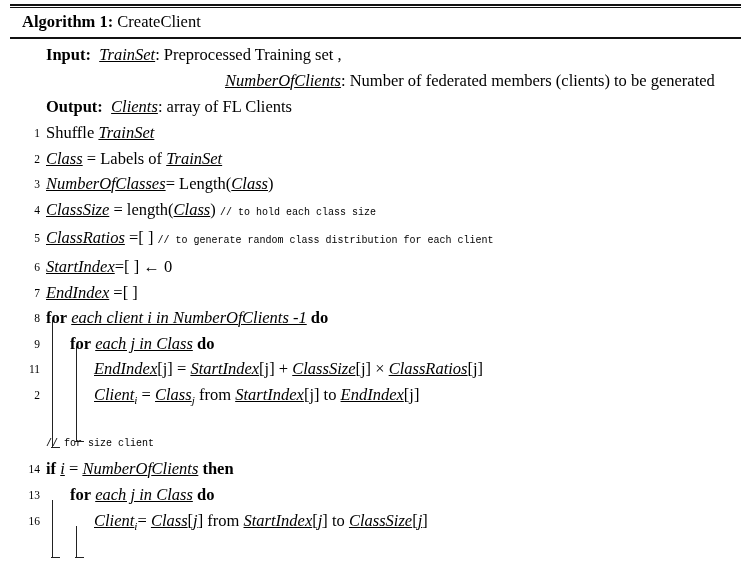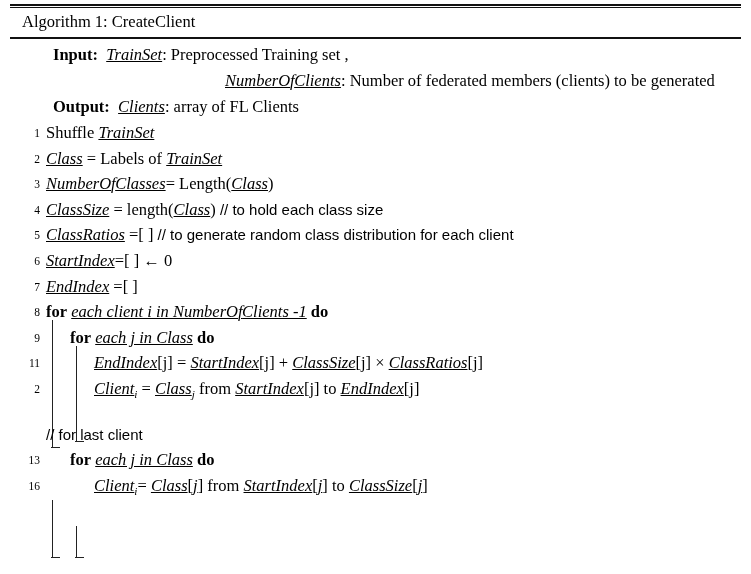--- a/index.html
+++ b/index.html
@@ -19,21 +19,21 @@
   .rule-thick{height:0;border-top:2px solid #111;}
   .rule-thin{height:0;border-top:1px solid #111;margin-top:1px;}
   .rule-mid{height:0;border-top:2px solid #111;}
 
   .caption{
     font-size:16.5px;
     line-height:22px;
     padding:3px 0 4px 12px;
     white-space:nowrap;
   }
-  .caption b{font-weight:normal;}
+  .caption b{font-weight:bold;}
 
   .body{padding-top:3px;}
 
   
   .line{
     position:relative;
     min-height:25.6px;
     line-height:25.6px;
     font-size:16.5px;
     white-space:nowrap;
@@ -56,42 +56,42 @@
   .ind2 .txt{padding-left:84px;}
 
   
   .ioline{
     position:relative;
     font-size:16.5px;
     line-height:26px;
     white-space:nowrap;
     padding-left:36px;
   }
-  .ioline .lbl{font-weight:bold;margin-left:7px;}
+  .ioline .lbl{font-weight:bold;}
   .iocont{padding-left:215px;}
 
   
   .bar{
     position:absolute;
     width:0;
     border-left:1.6px solid #222;
   }
   .bar:after{
     content:"";
     position:absolute;
     left:-1.6px; bottom:0;
     width:9px; height:0;
     border-bottom:1.6px solid #222;
   }
 
   i, .it{font-style:italic;text-decoration:underline;}
   .bf{font-weight:bold;}
   .mono{
-    font-family:Liberation Sans, sans-serif;
-    font-size:15px;
+    font-family:Liberation Mono, monospace;
+    font-size:10px;
     font-style:normal;
   }
   sub{font-size:0.68em; font-style:italic;}
   .nosub{font-style:normal;font-family:Liberation Serif, serif;}
 </style>
 </head>
 <body>
 
 <div class="algo">
 
@@ -182,23 +182,27 @@
       <div class="line ind2">
         <span class="num">2</span>
         <span class="txt"><i>Client<sub>i</sub></i> = <i>Class<sub>j</sub></i> from <i>StartIndex</i>[j] to <i>EndIndex</i>[j]</span>
       </div>
 
 
       <div class="line" style="height:14px;min-height:14px;"></div>
 
       <div class="line">
         <span class="num"></span>
-        <span class="txt"><span class="mono">// for last client</span></span>
-      </div>
-
+        <span class="txt"><span class="mono">// for size client</span></span>
+      </div>
+
+      <div class="line">
+        <span class="num">14</span>
+        <span class="txt"><span class="bf">if</span> <i>i</i> = <i>NumberO<span style="letter-spacing:-0.5px">f</span>Clients</i> <span class="bf">then</span></span>
+      </div>
 
       <div class="line ind1">
         <span class="num">13</span>
         <span class="txt"><span class="bf">for</span> <i>each j in Class</i> <span class="bf">do</span></span>
       </div>
 
       <div class="line ind2">
         <span class="num">16</span>
         <span class="txt"><i>Client<sub>i</sub></i>= <i>Class</i>[<i>j</i>] from <i>StartIndex</i>[<i>j</i>] to <i>ClassSize</i>[<i>j</i>]</span>
       </div>

